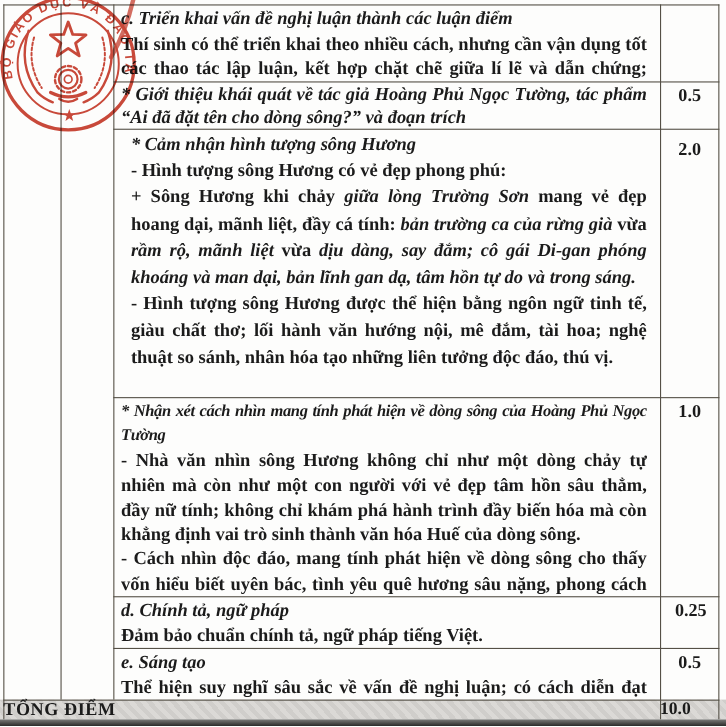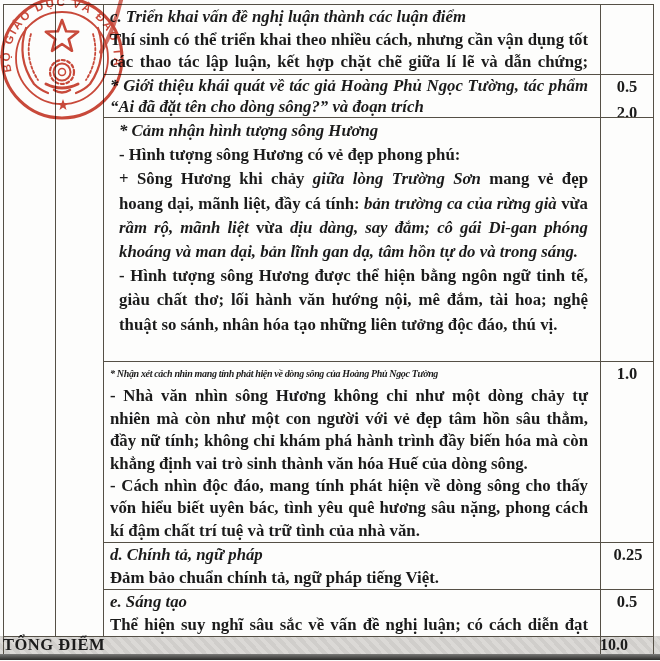--- a/index.html
+++ b/index.html
@@ -12,21 +12,21 @@
   html,body{margin:0;padding:0;background:#e9e9e9;}
   .page{
     position:relative;width:660px;height:661px;background:var(--paper);
     font-family:"Liberation Serif","DejaVu Serif",serif;color:var(--text);
     overflow:hidden;
   }
   .cell{position:absolute;box-sizing:border-box;overflow:hidden;font-weight:bold;}
   .content-cell{padding:2px 12px 0 7px;text-align:justify;font-size:16.8px;}
   .para{margin:0;}
   .it{font-style:italic;}
-  .compact{font-size:10px;letter-spacing:-0.35px;}
+  .compact{font-size:15px;letter-spacing:-0.35px;}
   .score-cell{text-align:center;padding-top:3px;font-size:16.5px;}
   .vline,.hline{position:absolute;background:var(--line);}
   .total-band{
     position:absolute;left:0;top:636px;width:660px;height:18px;
     background:repeating-linear-gradient(47deg,#dbd9d6 0 4px,#d0cecb 4px 8px);
   }
   .total-label{
     position:absolute;left:3px;top:636px;width:597px;height:18px;line-height:18px;
     font-weight:bold;font-size:16.5px;letter-spacing:.5px;
   }
@@ -59,21 +59,21 @@
       <div class="cell content-cell" style="left: 103px; top: 74px; width: 497px; height: 43px; line-height: 20.5px;">
         <div class="para"><span class="it">* Giới thiệu khái quát về tác giả Hoàng Phủ Ngọc Tường, tác phẩm “Ai đã đặt tên cho dòng sông?” và đoạn trích</span></div>
       </div>
       <div class="cell score-cell" style="left: 600px; top: 74px; width: 54px; height: 43px;">0.5</div>
       <div class="cell content-cell" style="left: 103px; top: 117px; width: 497px; height: 244px; line-height: 24.2px; padding-left: 16px;">
         <div class="para"><span class="it">* Cảm nhận hình tượng sông Hương</span></div>
         <div class="para"><span>- Hình tượng sông Hương có vẻ đẹp phong phú:</span></div>
         <div class="para"><span>+ Sông Hương khi chảy </span><span class="it">giữa lòng Trường Sơn</span><span> mang vẻ đẹp hoang dại, mãnh liệt, đầy cá tính: </span><span class="it">bản trường ca của rừng già</span><span> vừa </span><span class="it">rầm rộ, mãnh liệt</span><span> vừa </span><span class="it">dịu dàng, say đắm; cô gái Di-gan phóng khoáng và man dại, bản lĩnh gan dạ, tâm hồn tự do và trong sáng.</span></div>
         <div class="para"><span>- Hình tượng sông Hương được thể hiện bằng ngôn ngữ tinh tế, giàu chất thơ; lối hành văn hướng nội, mê đắm, tài hoa; nghệ thuật so sánh, nhân hóa tạo những liên tưởng độc đáo, thú vị.</span></div>
       </div>
-      <div class="cell score-cell" style="left: 600px; top: 100px; width: 54px; height: 244px;">2.0</div>
+      <div class="cell score-cell" style="left: 600px; top: 123px; width: 54px; height: 244px;">2.0</div>
       <div class="cell content-cell" style="left: 103px; top: 361px; width: 497px; height: 181px; line-height: 22.4px;">
         <div class="para compact"><span class="it">* Nhận xét cách nhìn mang tính phát hiện về dòng sông của Hoàng Phủ Ngọc Tường</span></div>
         <div class="para"><span>- Nhà văn nhìn sông Hương không chỉ như một dòng chảy tự nhiên mà còn như một con người với vẻ đẹp tâm hồn sâu thẳm, đầy nữ tính; không chỉ khám phá hành trình đầy biến hóa mà còn khẳng định vai trò sinh thành văn hóa Huế của dòng sông.</span></div>
         <div class="para"><span>- Cách nhìn độc đáo, mang tính phát hiện về dòng sông cho thấy vốn hiểu biết uyên bác, tình yêu quê hương sâu nặng, phong cách kí đậm chất trí tuệ và trữ tình của nhà văn.</span></div>
       </div>
       <div class="cell score-cell" style="left: 600px; top: 361px; width: 54px; height: 181px;">1.0</div>
       <div class="cell content-cell" style="left: 103px; top: 542px; width: 497px; height: 47px; line-height: 22.5px;">
         <div class="para"><span class="it">d. Chính tả, ngữ pháp</span></div>
         <div class="para"><span>Đảm bảo chuẩn chính tả, ngữ pháp tiếng Việt.</span></div>
       </div>

